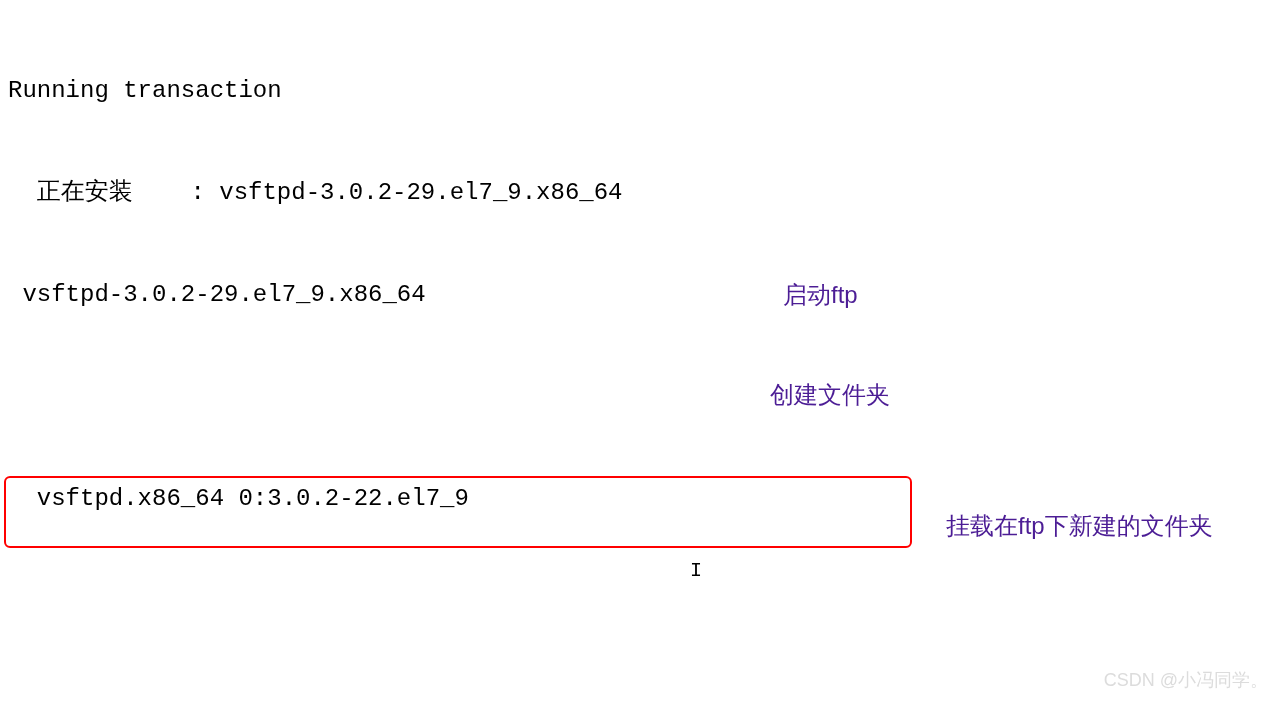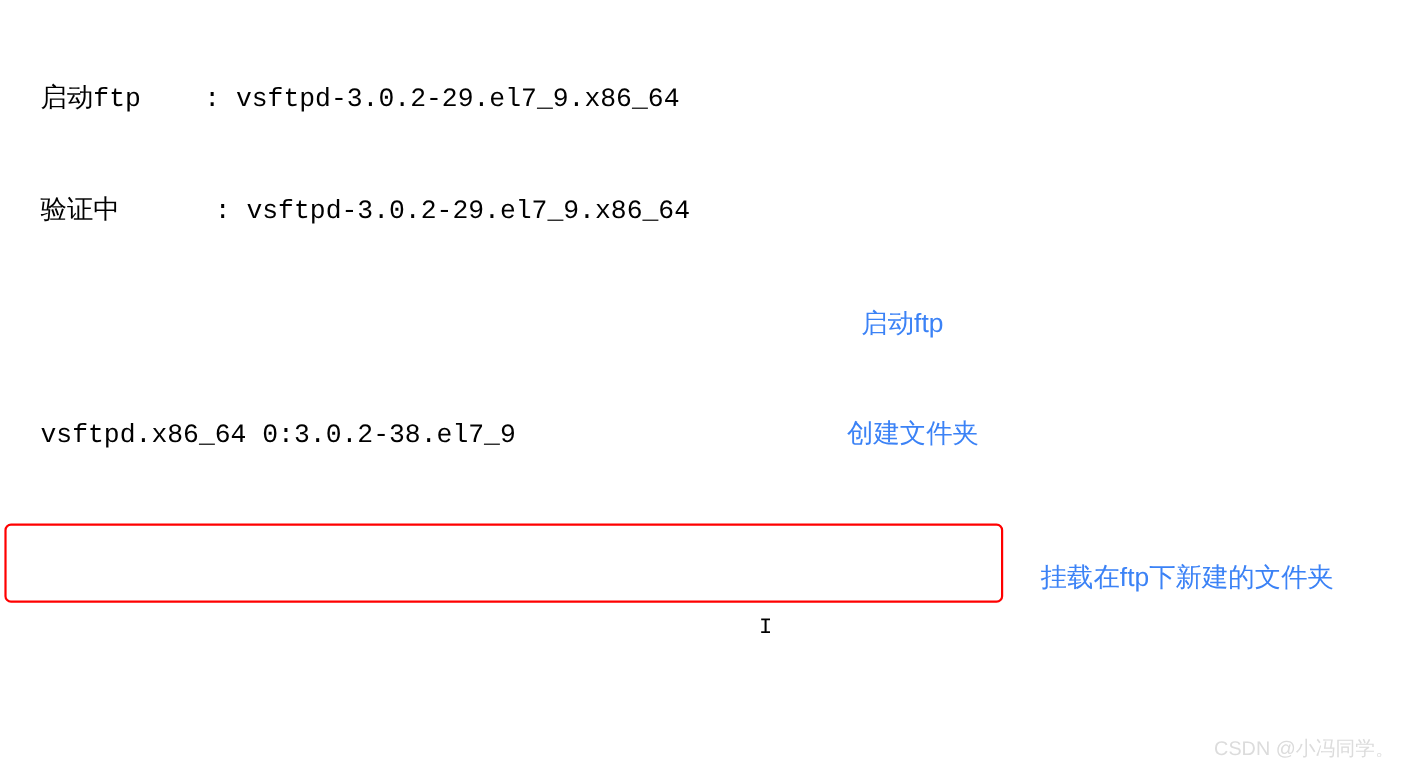--- a/index.html
+++ b/index.html
@@ -23,21 +23,21 @@
       white-space: pre;
       position: relative;
     }
     .line {
       height: 34px;
       display: flex;
       align-items: center;
     }
     .annotation {
       position: absolute;
-      color: #3b82f6;
+      color: #4c1d95;
       font-family: "Microsoft YaHei", "SimSun", sans-serif;
       font-size: 24px;
       font-weight: normal;
     }
     .annotation1 {
       top: 278px;
       left: 783px;
     }
     .annotation2 {
       top: 378px;
@@ -71,24 +71,25 @@
       top: 554px;
       left: 690px;
       color: #000;
       font-size: 20px;
     }
   </style>
 </head>
 <body>
 
 <div class="terminal">
-  <div class="line"><span>  启动ftp    :</span><span> vsftpd-3.0.2-29.el7_9.x86_64</span></div>
-  <div class="line"><span>  验证中      :</span><span> vsftpd-3.0.2-29.el7_9.x86_64</span></div>
+  <div class="line"><span>Running transaction</span></div>
+  <div class="line"><span>  正在安装    :</span><span> vsftpd-3.0.2-29.el7_9.x86_64</span></div>
+  <div class="line"><span> vsftpd-3.0.2-29.el7_9.x86_64</span></div>
   <div class="line"><span></span></div>
-  <div class="line"><span>  vsftpd.x86_64 0:3.0.2-38.el7_9</span></div>
+  <div class="line"><span>  vsftpd.x86_64 0:3.0.2-22.el7_9</span></div>
   <div class="line"><span></span></div>
   
   
   
   
   
   
   
   
   

